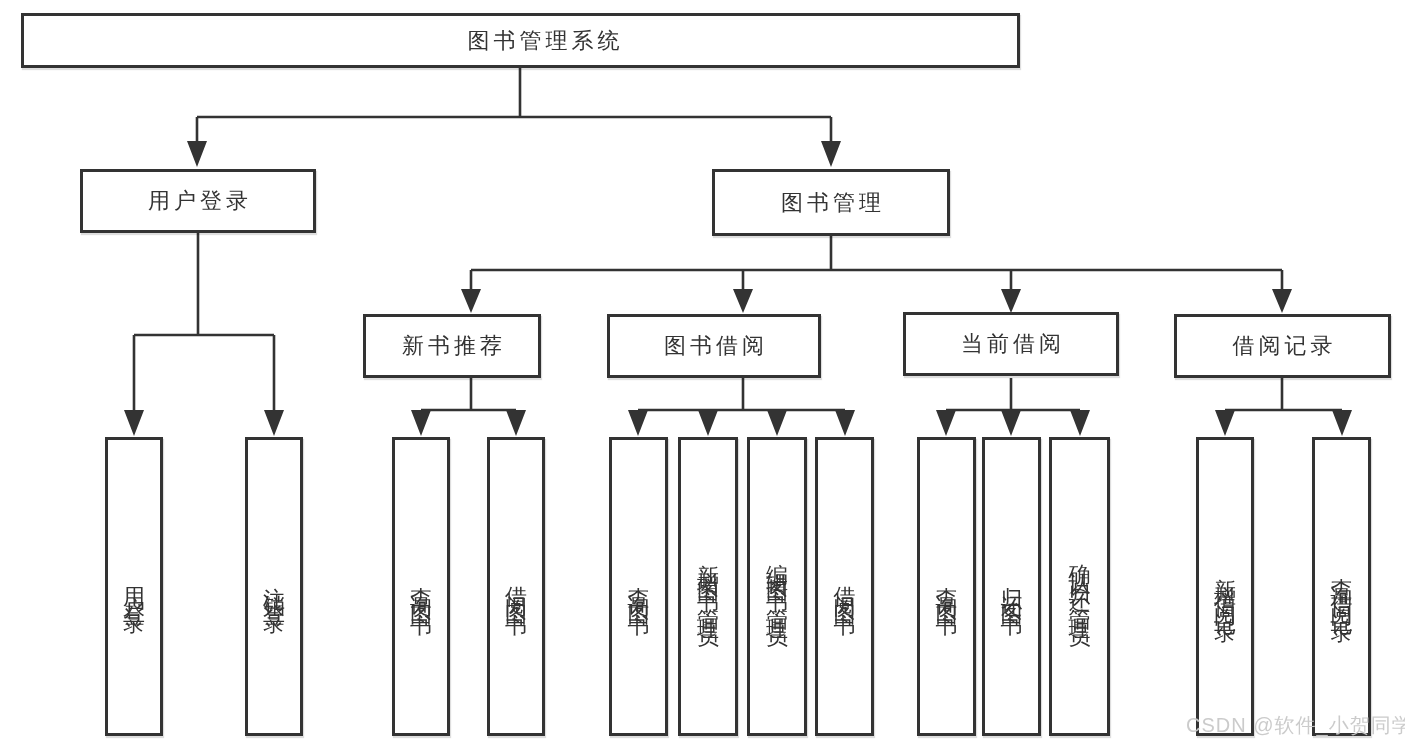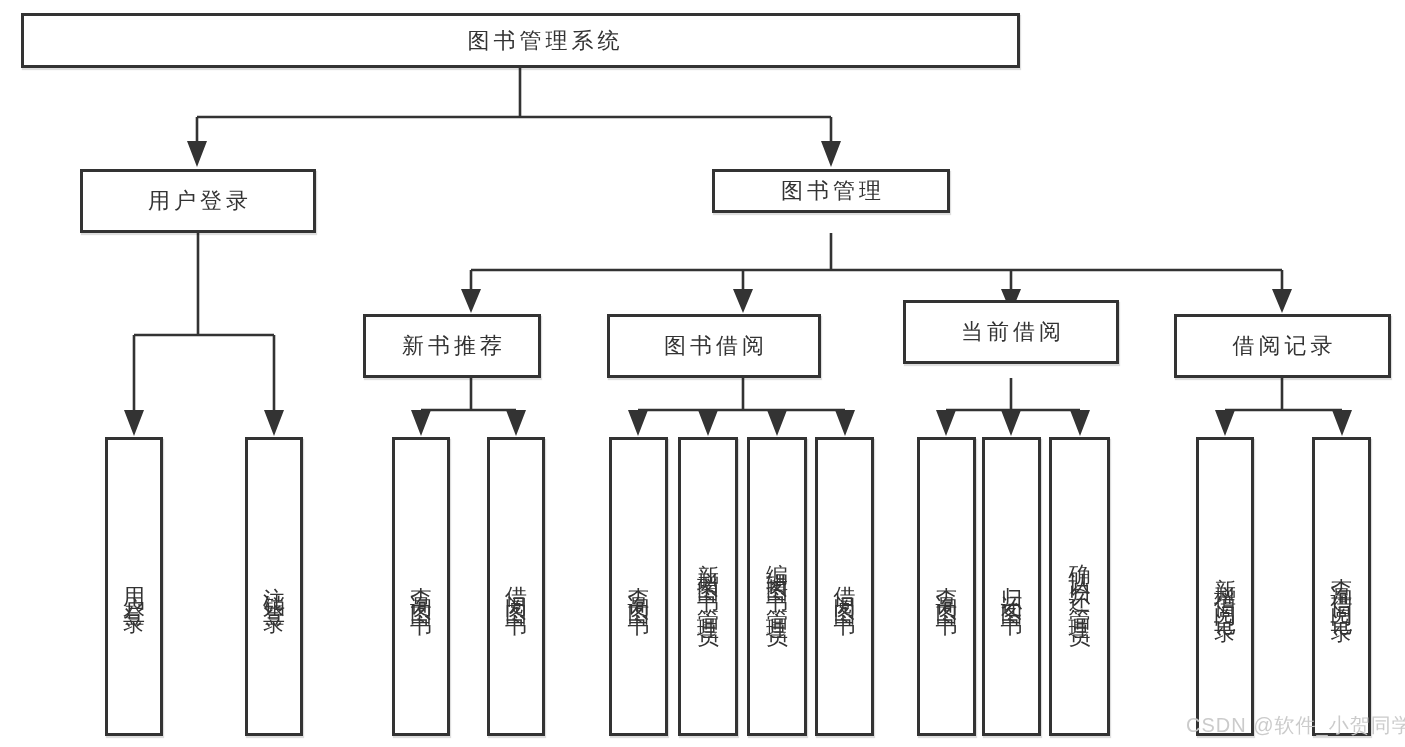--- a/index.html
+++ b/index.html
@@ -57,25 +57,25 @@
     </g>
     <g>
       <path class="ln" d="M1282 378 V410 M1225 410 H1342"></path>
       <path class="ar" d="M1215 410 H1235 L1225 436 Z M1332 410 H1352 L1342 436 Z"></path>
     </g>
   </svg>
 
   <div class="box h" style="left:21px;top:13px;width:999px;height:55px;padding-left:46px;">图书管理系统</div>
 
   <div class="box h" style="left:80px;top:169px;width:236px;height:64px;">用户登录</div>
-  <div class="box h" style="left:712px;top:169px;width:238px;height:44px;">图书管理</div>
+  <div class="box h" style="left:712px;top:169px;width:238px;height:67px;">图书管理</div>
 
   <div class="box h" style="left:363px;top:314px;width:178px;height:64px;">新书推荐</div>
   <div class="box h" style="left:607px;top:314px;width:214px;height:64px;">图书借阅</div>
-  <div class="box h" style="left:903px;top:300px;width:216px;height:64px;">当前借阅</div>
+  <div class="box h" style="left:903px;top:312px;width:216px;height:64px;">当前借阅</div>
   <div class="box h" style="left:1174px;top:314px;width:217px;height:64px;">借阅记录</div>
 
   <div class="box v" style="left:105px;top:437px;width:58px;height:299px;">
     <span>用户登录</span>
   </div>
   <div class="box v" style="left:245px;top:437px;width:58px;height:299px;">
     <span>注销登录</span>
   </div>
 
   <div class="box v" style="left:392px;top:437px;width:58px;height:299px;">

